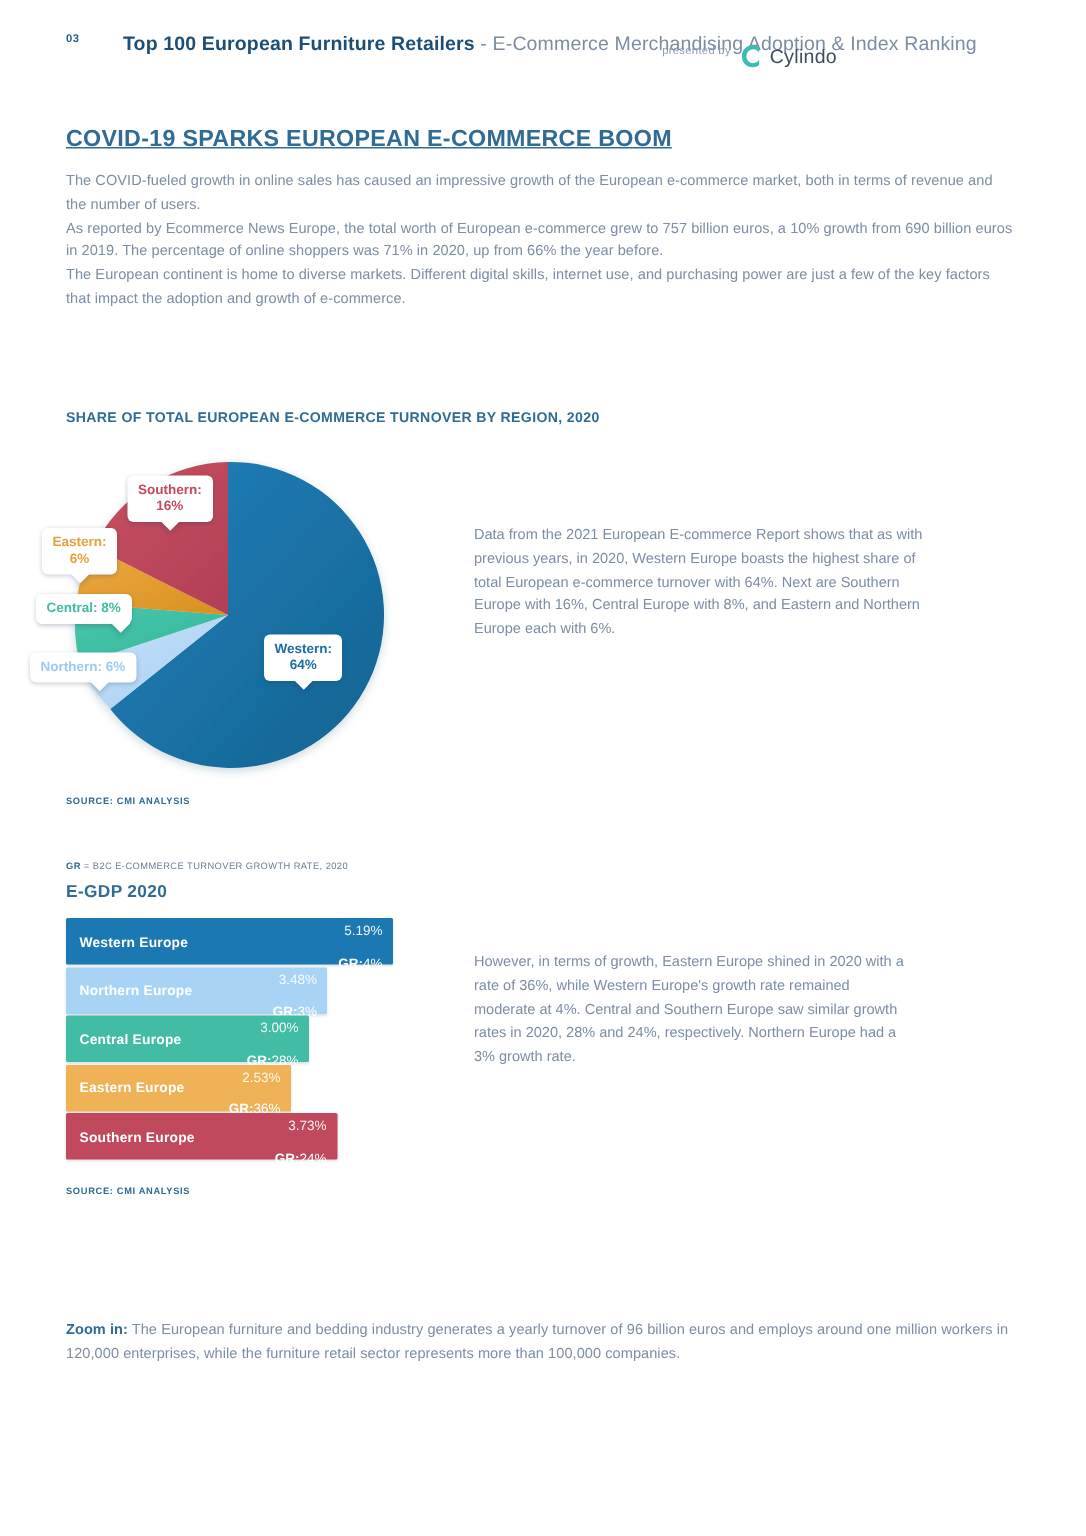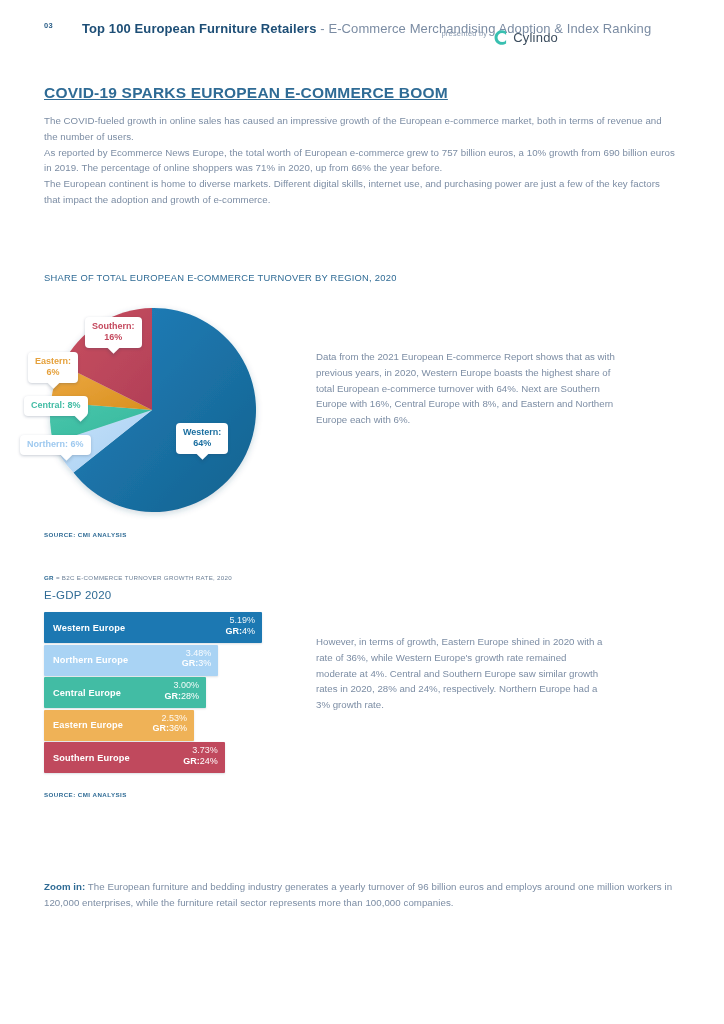--- a/index.html
+++ b/index.html
@@ -24,21 +24,21 @@
   .cy-logo{display:flex;align-items:center;gap:3px;}
   .cy-mark{width:17px;height:17px;}
   .cy-word{font-size:13px;color:#3c4d5e;letter-spacing:.2px;}
 
   
   .h1{position:absolute;left:44px;top:84px;font-size:15.5px;font-weight:bold;color:#2f6b95;letter-spacing:.2px;text-decoration:underline;}
   .body-text{font-size:9.7px;line-height:1.63;color:#7c8da4;letter-spacing:.005em;}
   .intro{position:absolute;left:44px;top:113px;width:634px;}
   .intro p{margin:0;}
 
-  .sec-head{position:absolute;font-size:9.4px;font-weight:normal;color:#2f6b95;line-height:1.38;letter-spacing:.25px;text-align:right;}
+  .sec-head{position:absolute;font-size:9.4px;font-weight:bold;color:#2f6b95;line-height:1.38;letter-spacing:.25px;text-align:right;}
   #pie-head{left:44px;top:272px;}
 
   .source{position:absolute;font-size:6.2px;font-weight:bold;color:#2f6b95;letter-spacing:.45px;}
   #src-1{left:44px;top:531px;}
   #src-2{left:44px;top:791px;}
 
   .note-gr{position:absolute;left:44px;top:574px;font-size:6.2px;color:#6b7f96;letter-spacing:.3px;}
   .note-gr b{color:#2f6b95;font-weight:bold;}
   #egdp-head{left:44px;top:588px;font-size:11.5px;}
 
@@ -79,21 +79,21 @@
     position:absolute;left:0;height:31px;border-radius:1px;
     display:flex;align-items:center;color:#ffffff;
     box-shadow:0 1px 2px rgba(40,60,90,.16);
   }
   .bar-label{font-size:9.2px;font-weight:bold;padding-left:9px;letter-spacing:.15px;white-space:nowrap;}
   .bar-vals{
     position:absolute;right:7px;top:3px;text-align:right;line-height:1.18;
     font-size:9px;
   }
   .bar-vals .v1{display:block;font-weight:normal;opacity:.92;}
-  .bar-vals .v2{display:block;font-weight:normal;}
+  .bar-vals .v2{display:block;font-weight:normal;margin-top:11px;}
   .bar-vals .v2 b{font-weight:bold;}
 </style>
 </head>
 <body>
 
 <div class="page">
 
   <div class="header">
     <span class="hdr-num">03</span>
     <span class="hdr-title"><b>Top 100 European Furniture Retailers</b><span> - E-Commerce Merchandising Adoption &amp; Index Ranking</span></span>

